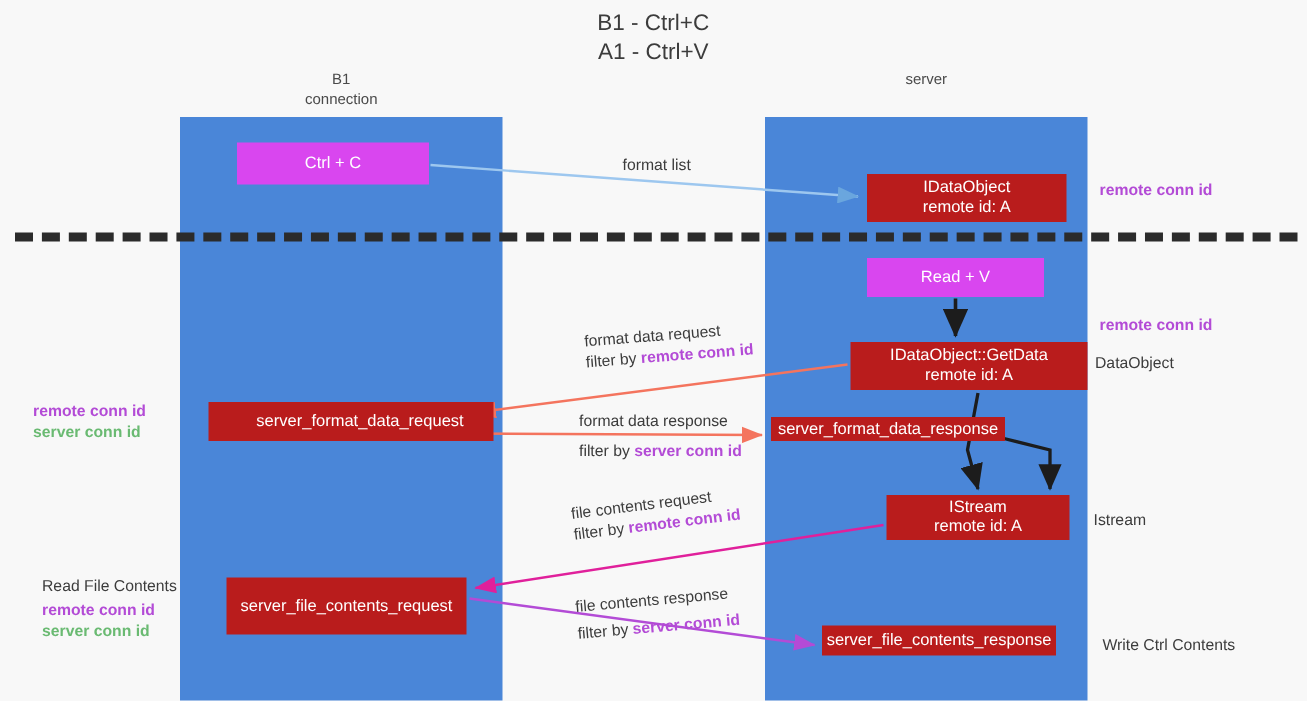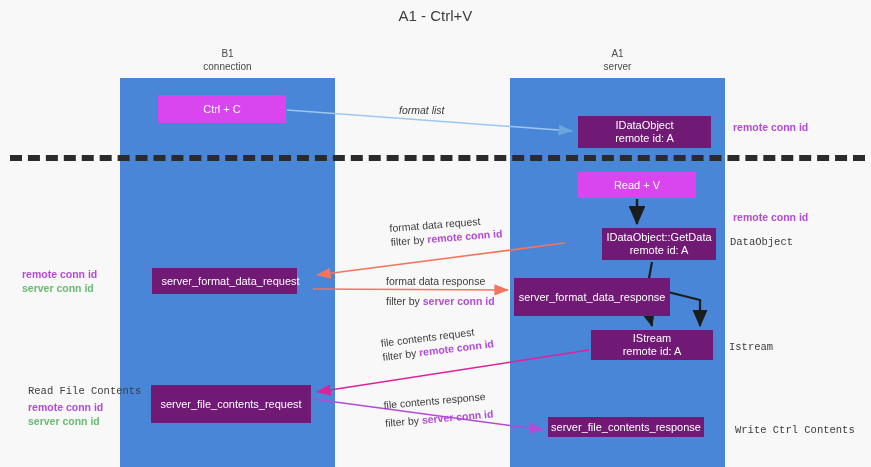--- a/index.html
+++ b/index.html
@@ -30,53 +30,53 @@
   #head-a1{left:510px;top:47px;}
 
   
   .node{
     position:absolute;box-sizing:border-box;
     display:flex;align-items:center;justify-content:center;
     text-align:center;color:#ffffff;font-size:11px;line-height:13px;
     padding:2px 4px;
   }
   .node.green{background:#d946ef;}
-  .node.orange{background:#701a75;}
+  .node.orange{background:#b91c1c;}
 
   #n-ctrlc{left:158px;top:95px;width:128px;height:28px;}
   #n-idataobject{left:578px;top:116px;width:133px;height:32px;}
   #n-ctrlv{left:578px;top:172px;width:118px;height:26px;}
-  #n-getdata{left:567px;top:228px;width:114px;height:32px;margin-left:35px;}
-  #n-sfdreq{left:152px;top:268px;width:145px;height:26px;padding-left:16px;}
-  #n-sfdresp{left:514px;top:278px;width:156px;height:38px;}
+  #n-getdata{left:567px;top:228px;width:158px;height:32px;}
+  #n-sfdreq{left:139px;top:268px;width:190px;height:26px;padding-left:16px;}
+  #n-sfdresp{left:514px;top:278px;width:156px;height:16px;}
   #n-istream{left:591px;top:330px;width:122px;height:30px;}
   #n-sfcreq{left:151px;top:385px;width:160px;height:38px;}
   #n-sfcresp{left:548px;top:417px;width:156px;height:20px;}
 
   
   .side{position:absolute;font-size:10.5px;line-height:13.5px;}
-  .side.plain{color:#3c3c3c;font-family:Liberation Mono, monospace;}
+  .side.plain{color:#3c3c3c;}
   .kw-remote{color:#b34bd6;font-weight:bold;}
   .kw-server{color:#6aba72;font-weight:bold;}
 
   #s-remote-1{left:733px;top:121px;}
   #s-remote-2{left:733px;top:211px;}
   #s-dataobject{left:730px;top:236px;}
   #s-istream{left:729px;top:341px;}
   #s-write{left:735px;top:424px;}
   #s-left-1{left:22px;top:268px;}
   #s-readfile{left:28px;top:385px;}
   #s-left-2{left:28px;top:401px;}
 
   
   .edge-label{
     position:absolute;font-size:10.5px;line-height:14px;
     color:#3c3c3c;white-space:nowrap;
   }
-  #l-formatlist{left:399px;top:103px;font-style:italic;}
+  #l-formatlist{left:415px;top:103px;}
   #l-fdreq{left:389px;top:221px;transform:rotate(-4.5deg);transform-origin:left top;}
   #l-fdresp{left:386px;top:274px;}
   #l-fcreq{left:380px;top:336px;transform:rotate(-7deg);transform-origin:left top;}
   #l-fcresp{left:383px;top:398px;transform:rotate(-5deg);transform-origin:left top;}
 
   
   #divider{
     position:absolute;left:10px;top:155px;width:855px;height:0;
     border-top:6px dashed #2b2b2b;
   }
@@ -85,29 +85,29 @@
 </style>
 </head>
 <body>
 
 <div id="stage">
 
   <div class="lane" id="lane-b1"></div>
   <div class="lane" id="lane-a1"></div>
 
   <div class="title">
+    <div>B1 - Ctrl+C</div>
     <div>A1 - Ctrl+V</div>
   </div>
 
   <div class="lane-head" id="head-b1">
     <div>B1</div>
     <div>connection</div>
   </div>
   <div class="lane-head" id="head-a1">
-    <div>A1</div>
     <div>server</div>
   </div>
 
   <svg id="wires">
     <defs>
       <marker id="ah-blue" markerWidth="9" markerHeight="7" refX="8.5" refY="3.5" orient="auto">
         <polygon points="0 0, 9 3.5, 0 7" fill="#6aa6de"></polygon>
       </marker>
       <marker id="ah-red" markerWidth="9" markerHeight="7" refX="8.5" refY="3.5" orient="auto">
         <polygon points="0 0, 9 3.5, 0 7" fill="#f4745e"></polygon>

